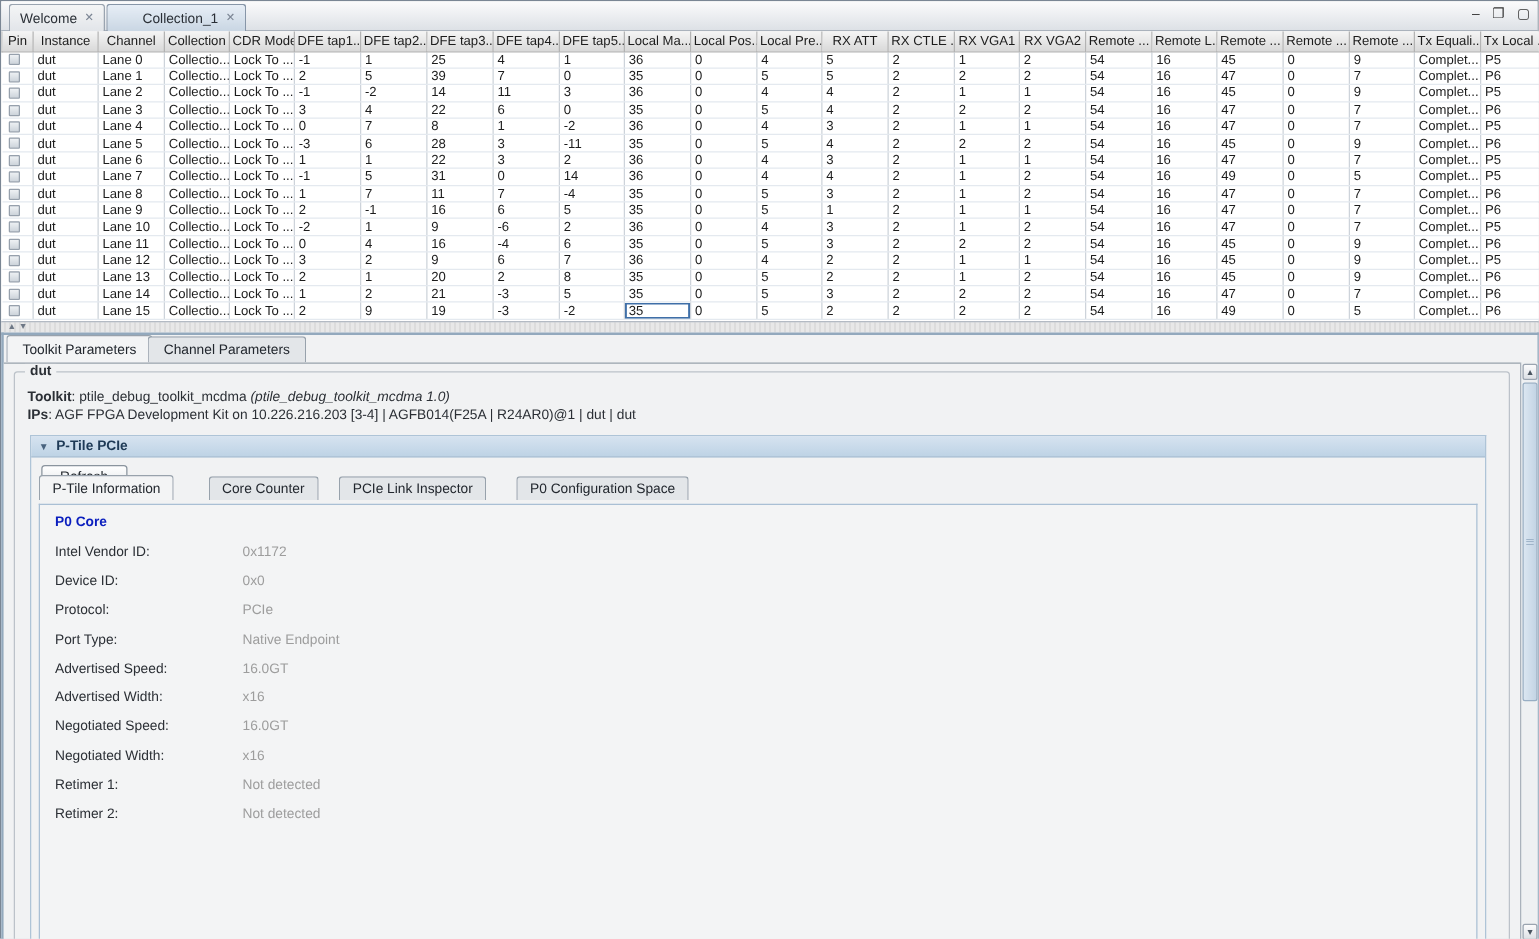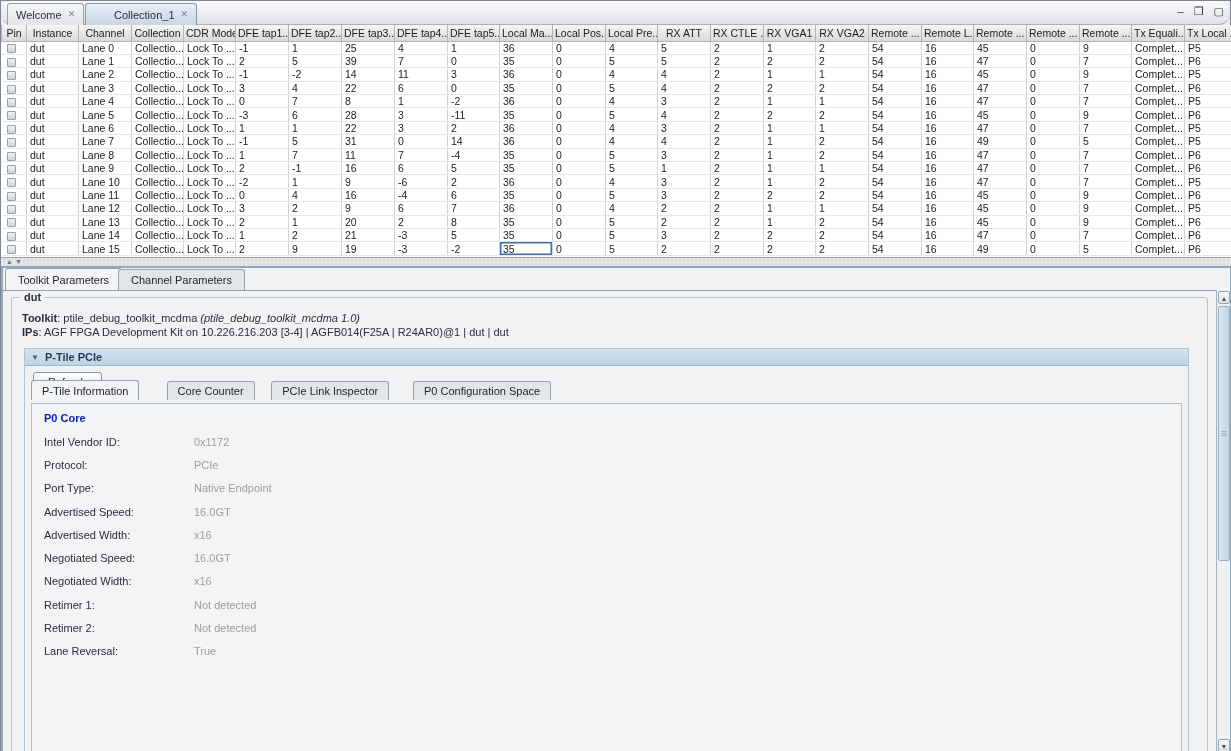--- a/index.html
+++ b/index.html
@@ -3,21 +3,21 @@
 <meta charset="utf-8">
 <style>
   * { margin:0; padding:0; box-sizing:border-box; }
   html,body { width:1231px; height:751px; overflow:hidden;
     font-family:"Liberation Sans", sans-serif; background:#f0f0f0; }
   .window { position:relative; width:1231px; height:751px; background:#f0f0f0;
     border:1px solid #7a8694; }
 
   
   .topbar { position:absolute; left:0; top:0; width:100%; height:24px;
-    background:linear-gradient(#fbfbfc,#dde1e6); border-bottom:1px solid #aab2bc;border-radius:11px; }
+    background:linear-gradient(#fbfbfc,#dde1e6); border-bottom:1px solid #aab2bc; }
   .etab { position:absolute; top:2px; height:22px; display:flex; align-items:center;
     gap:6px; padding:0 8px; font-size:11px; color:#2a2f36;
     border:1px solid #9aa4b0; border-bottom:none; border-radius:3px 3px 0 0;
     background:linear-gradient(#f4f5f6,#e2e5e9); cursor:default; }
   .etab.active { background:linear-gradient(#e7eef6,#c9d6e3); border-color:#8796a8;padding-left:28px; }
   .etab .close { font-size:9px; color:#76markdown; color:#7b8594; cursor:pointer; line-height:1; }
   .wincontrols { position:absolute; right:6px; top:3px; display:flex; gap:10px;
     font-size:11px; color:#333; }
   .wincontrols span { cursor:pointer; line-height:14px; }
 
@@ -636,20 +636,24 @@
             </div>
 
           <div class="innercontent">
             <div class="p0core">P0 Core</div>
             <div>
                 <div class="frow">
                   <span class="flabel">Intel Vendor ID:</span>
                   <span class="fvalue">0x1172</span>
                 </div>
                 <div class="frow">
+                  <span class="flabel">Device ID:</span>
+                  <span class="fvalue">0x0</span>
+                </div>
+                <div class="frow">
                   <span class="flabel">Protocol:</span>
                   <span class="fvalue">PCIe</span>
                 </div>
                 <div class="frow">
                   <span class="flabel">Port Type:</span>
                   <span class="fvalue">Native Endpoint</span>
                 </div>
                 <div class="frow">
                   <span class="flabel">Advertised Speed:</span>
                   <span class="fvalue">16.0GT</span>
@@ -666,24 +670,20 @@
                   <span class="flabel">Negotiated Width:</span>
                   <span class="fvalue">x16</span>
                 </div>
                 <div class="frow">
                   <span class="flabel">Retimer 1:</span>
                   <span class="fvalue">Not detected</span>
                 </div>
                 <div class="frow">
                   <span class="flabel">Retimer 2:</span>
                   <span class="fvalue">Not detected</span>
-                </div>
-                <div class="frow">
-                  <span class="flabel">Lane Reversal:</span>
-                  <span class="fvalue">True</span>
                 </div>
               </div>
           </div>
         </div>
       </div>
     </div>
 
     <div class="vscroll" style="position:absolute; right:0; top:22px; bottom:0;">
       <div class="varrow up">▲</div>
       <div class="vthumb"></div>

